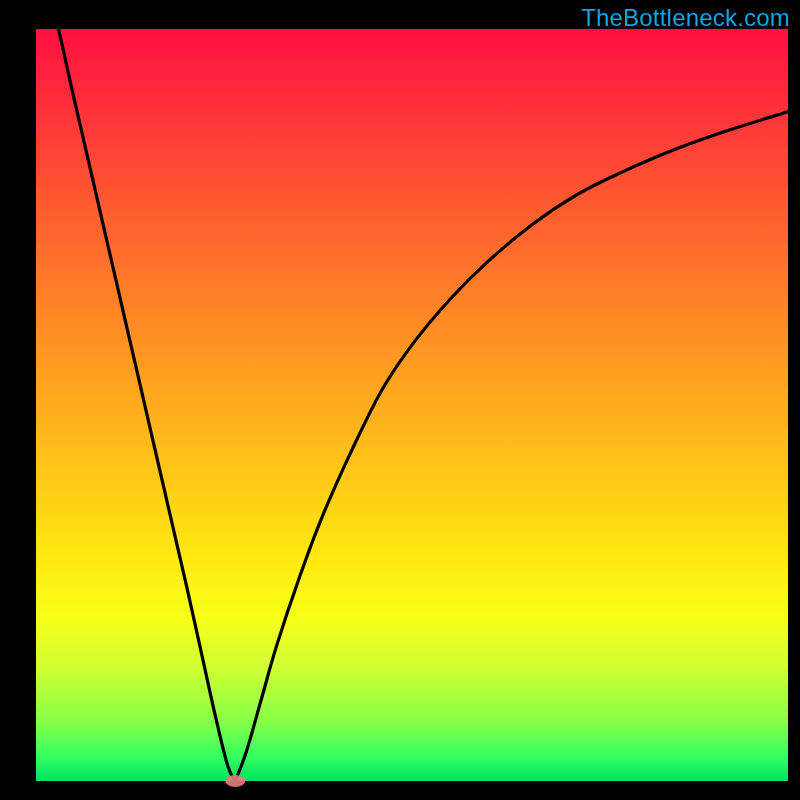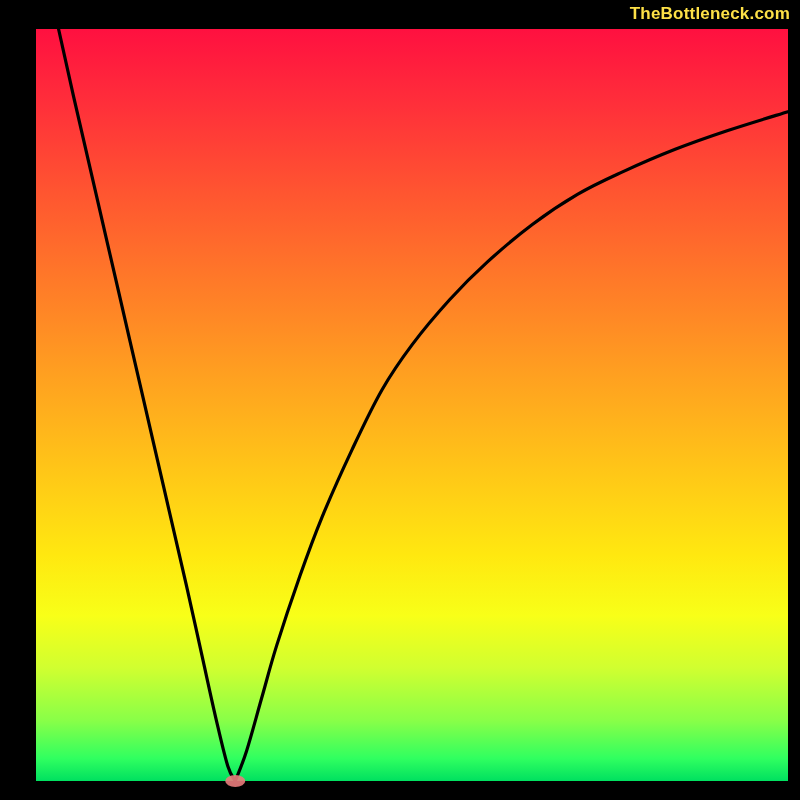--- a/index.html
+++ b/index.html
@@ -14,23 +14,23 @@
   .frame {
     position: relative;
     width: 800px;
     height: 800px;
     background: #000;
   }
   .watermark {
     position: absolute;
     top: 4px;
     right: 10px;
-    color: #fde047;
-    font-size: 17px;
-    font-weight: 700;
+    color: #0ea5e9;
+    font-size: 24px;
+    font-weight: 400;
     letter-spacing: 0.2px;
     z-index: 10;
   }
   
   .plot {
     position: absolute;
     left: 36px;
     top: 29px;
     width: 752px;
     height: 752px;

